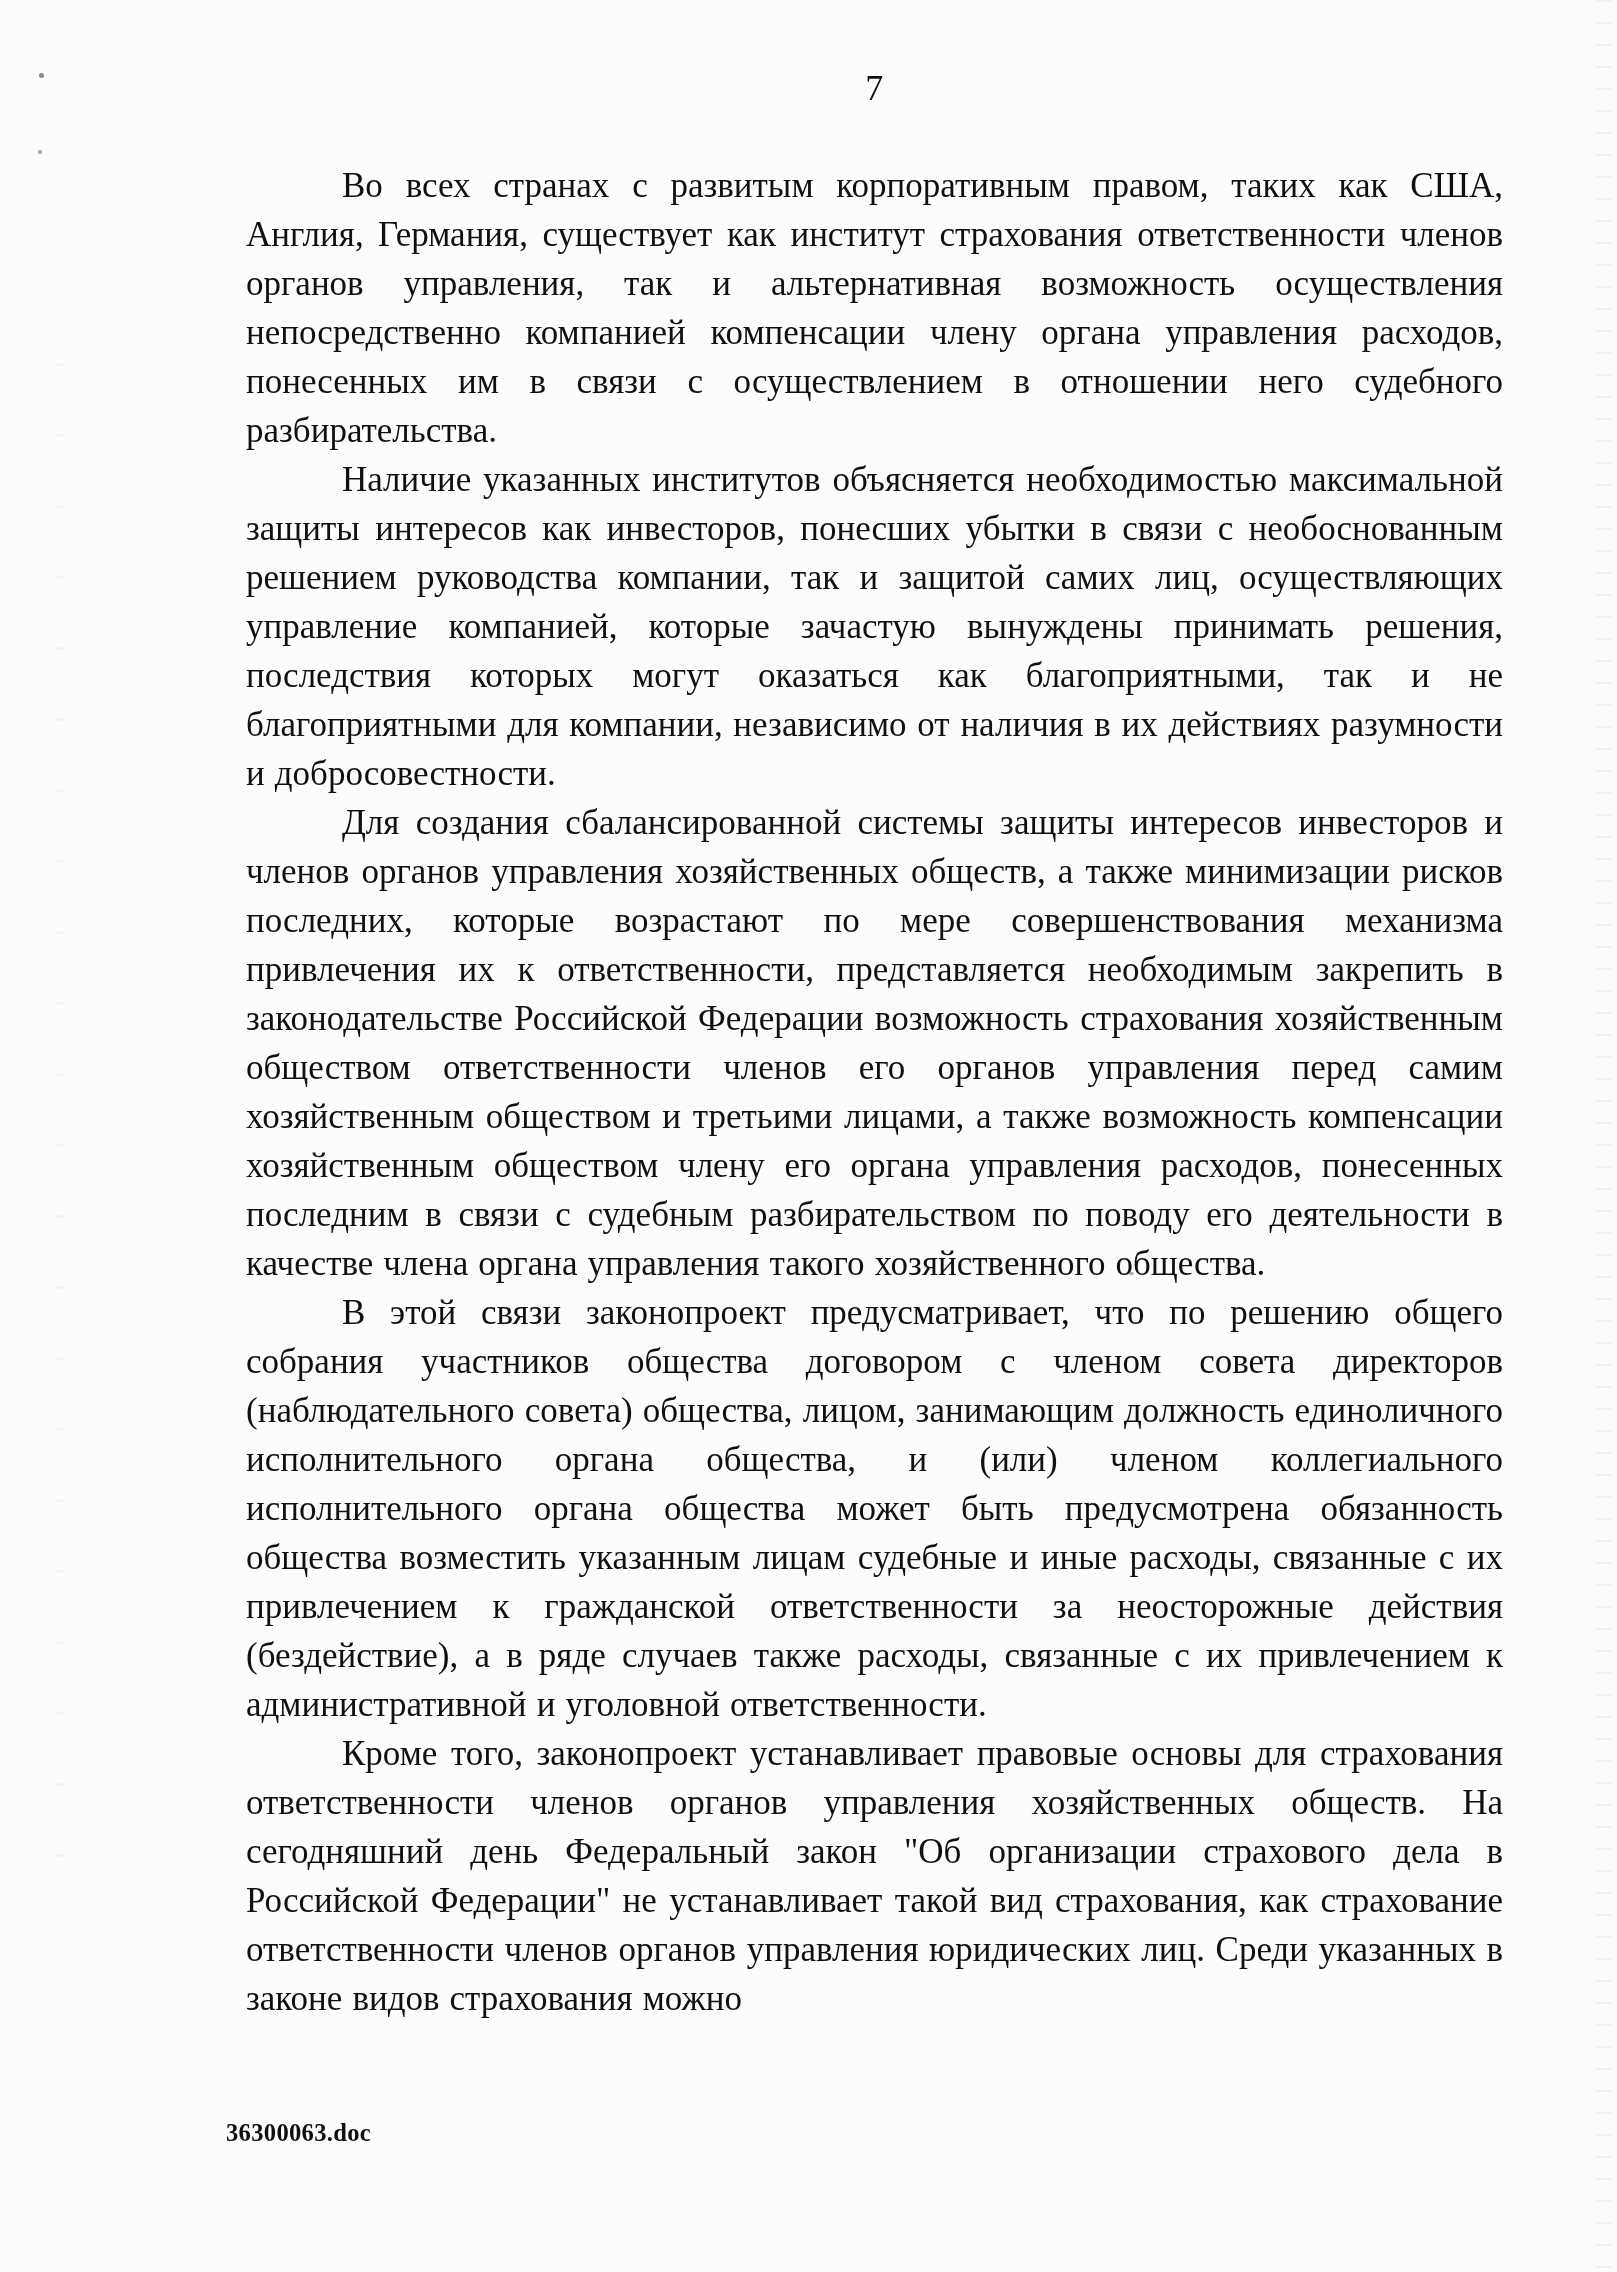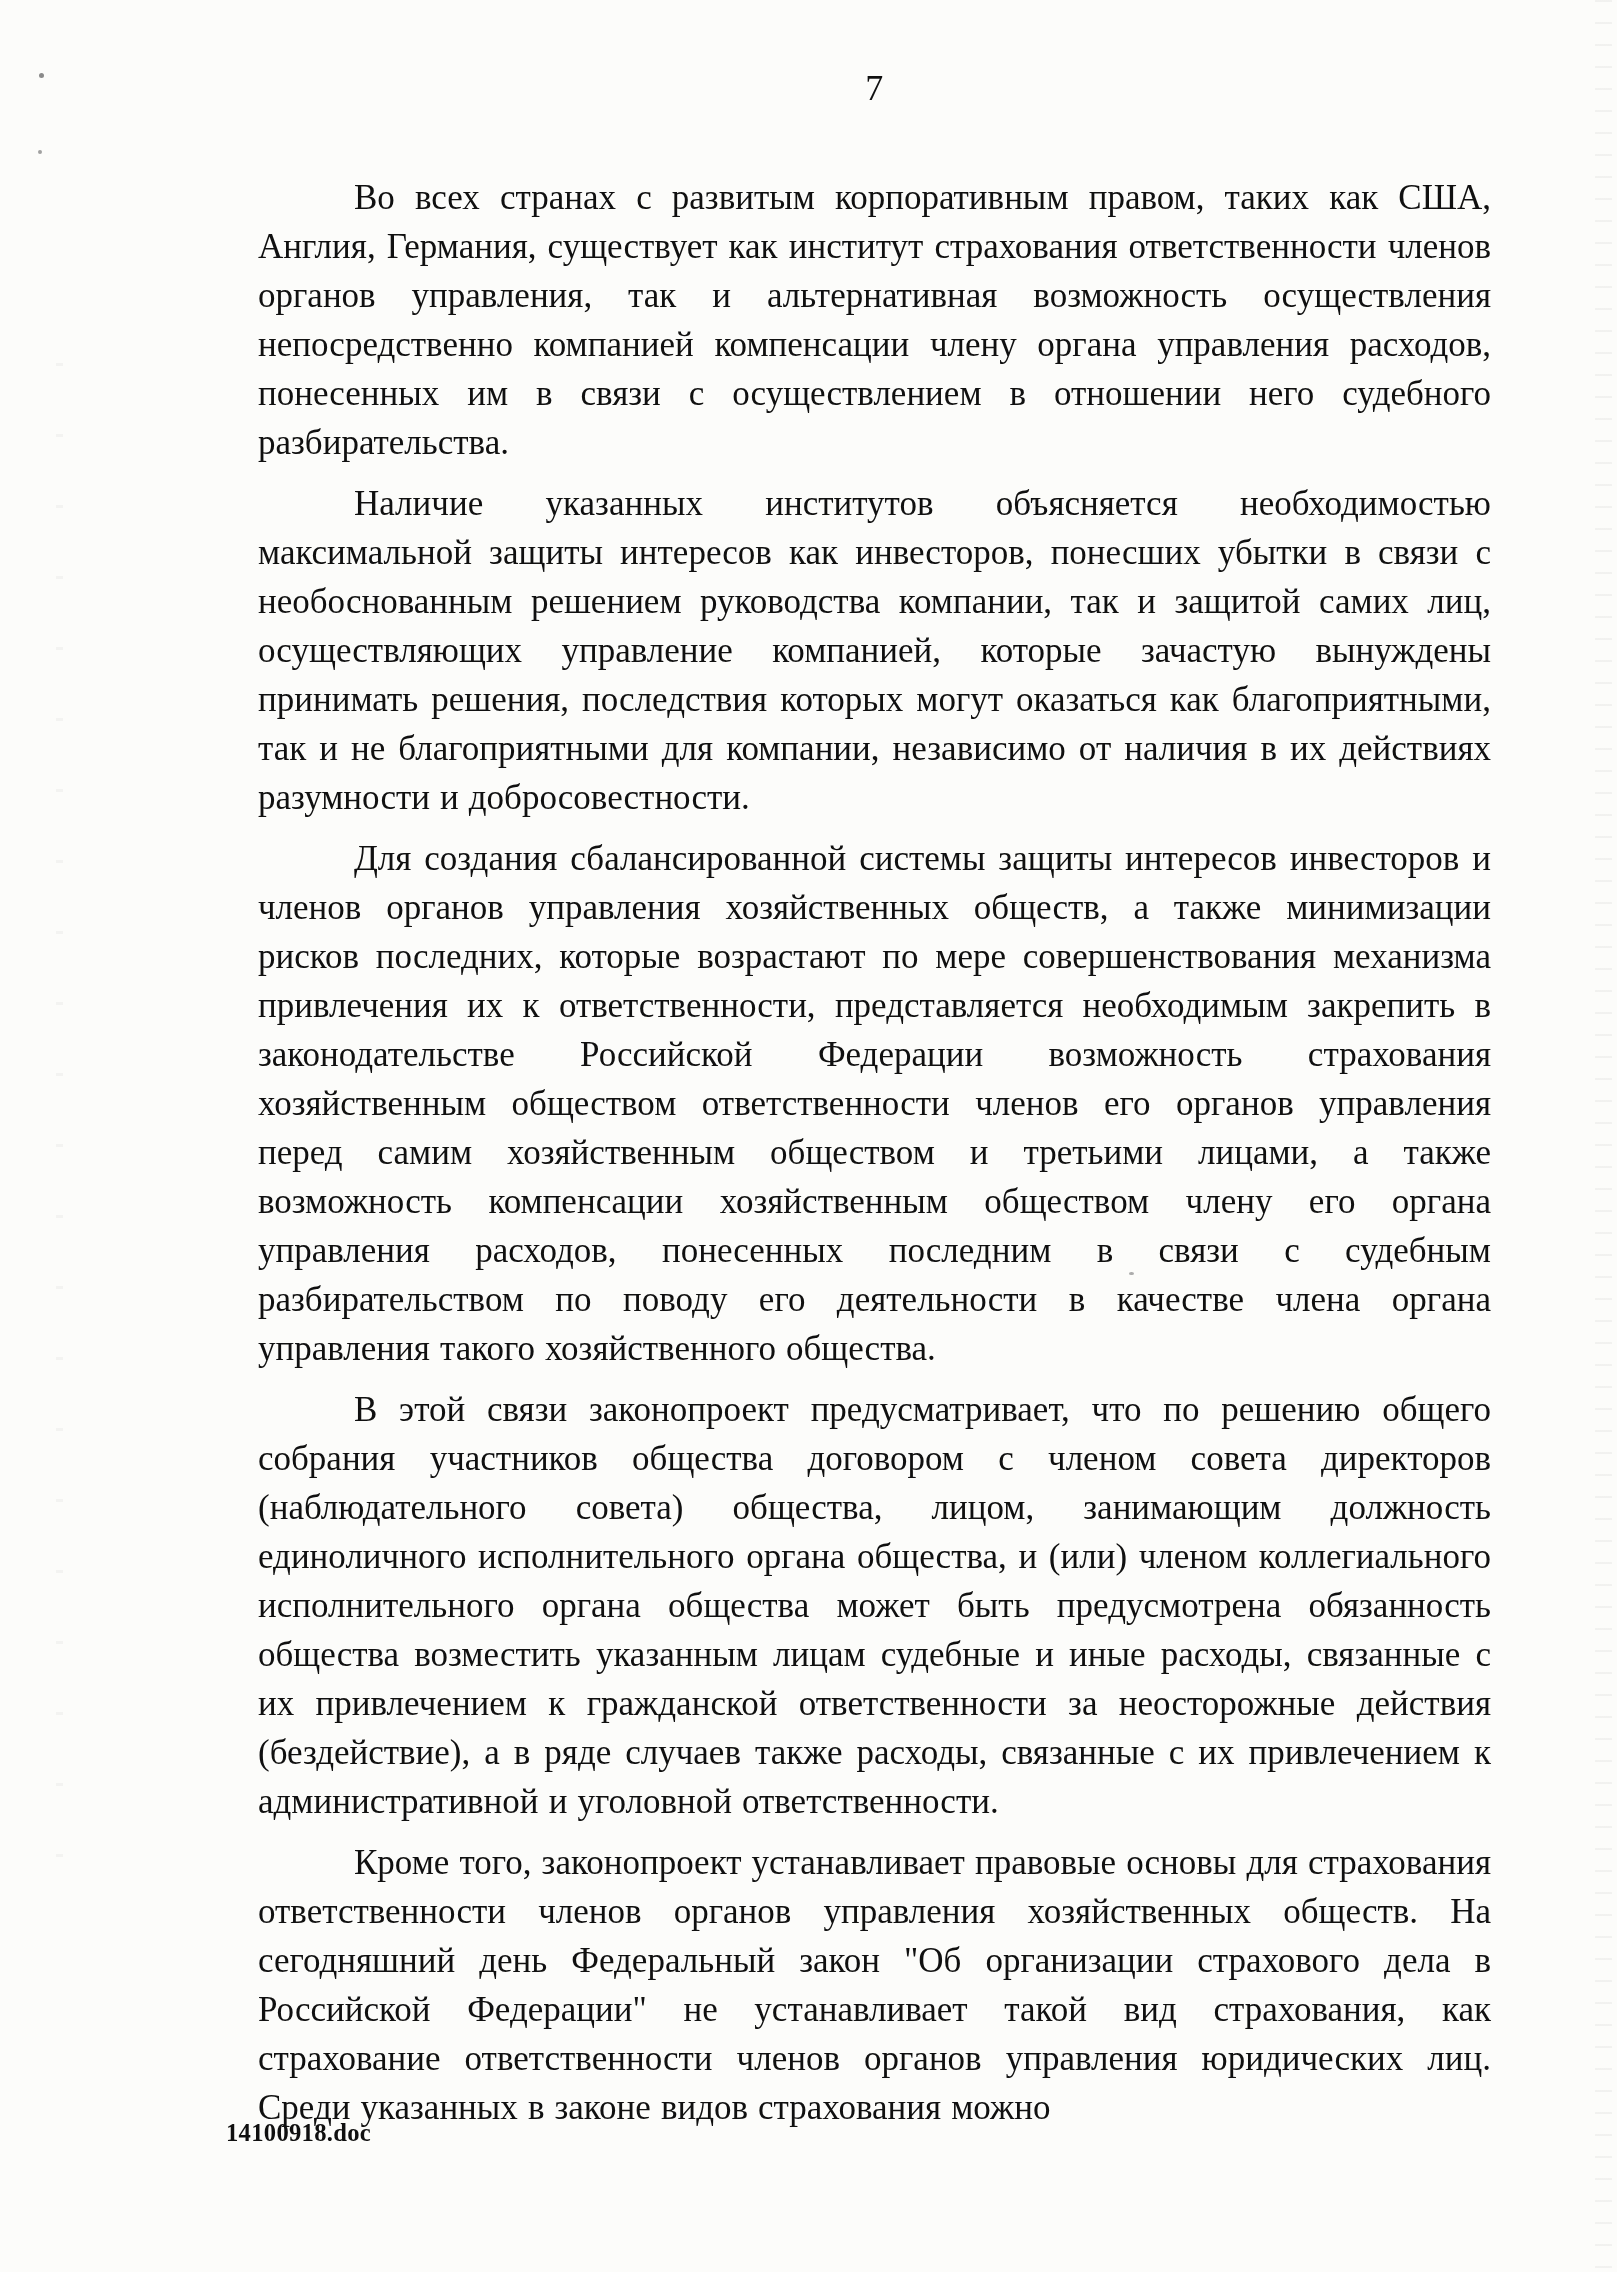--- a/index.html
+++ b/index.html
@@ -29,21 +29,21 @@
   }
   .doc-body {
     position: absolute;
     top: 161px;
     left: 246px;
     width: 1257px;
     font-size: 35px;
     line-height: 49px;
   }
   .doc-body p {
-    margin: 12px;
+    margin: 0;
     padding: 0;
     text-indent: 96px;
     text-align: justify;
     word-spacing: 1.3px;
   }
   .footer-filename {
     position: absolute;
     left: 226px;
     top: 2119px;
     font-size: 24.6px;
@@ -95,21 +95,21 @@
   <div class="page-number">7</div>
 
   <div class="doc-body">
     <p>Во всех странах с развитым корпоративным правом, таких как США, Англия, Германия, существует как институт страхования ответственности членов органов управления, так и альтернативная возможность осуществления непосредственно компанией компенсации члену органа управления расходов, понесенных им в связи с осуществлением в отношении него судебного разбирательства.</p>
     <p>Наличие указанных институтов объясняется необходимостью максимальной защиты интересов как инвесторов, понесших убытки в связи с необоснованным решением руководства компании, так и защитой самих лиц, осуществляющих управление компанией, которые зачастую вынуждены принимать решения, последствия которых могут оказаться как благоприятными, так и не благоприятными для компании, независимо от наличия в их действиях разумности и добросовестности.</p>
     <p>Для создания сбалансированной системы защиты интересов инвесторов и членов органов управления хозяйственных обществ, а также минимизации рисков последних, которые возрастают по мере совершенствования механизма привлечения их к ответственности, представляется необходимым закрепить в законодательстве Российской Федерации возможность страхования хозяйственным обществом ответственности членов его органов управления перед самим хозяйственным обществом и третьими лицами, а также возможность компенсации хозяйственным обществом члену его органа управления расходов, понесенных последним в связи с судебным разбирательством по поводу его деятельности в качестве члена органа управления такого хозяйственного общества.</p>
     <p>В этой связи законопроект предусматривает, что по решению общего собрания участников общества договором с членом совета директоров (наблюдательного совета) общества, лицом, занимающим должность единоличного исполнительного органа общества, и (или) членом коллегиального исполнительного органа общества может быть предусмотрена обязанность общества возместить указанным лицам судебные и иные расходы, связанные с их привлечением к гражданской ответственности за неосторожные действия (бездействие), а в ряде случаев также расходы, связанные с их привлечением к административной и уголовной ответственности.</p>
     <p>Кроме того, законопроект устанавливает правовые основы для страхования ответственности членов органов управления хозяйственных обществ. На сегодняшний день Федеральный закон "Об организации страхового дела в Российской Федерации" не устанавливает такой вид страхования, как страхование ответственности членов органов управления юридических лиц. Среди указанных в законе видов страхования можно</p>
   </div>
 
-  <div class="footer-filename">14100918.doc</div>
+  <div class="footer-filename">36300063.doc</div>
 
   <span class="speck speck-1"></span>
   <span class="speck speck-2"></span>
   <span class="speck speck-3"></span>
   <div class="scan-edge"></div>
   <div class="scan-left"></div>
 
 </div>
 
 

